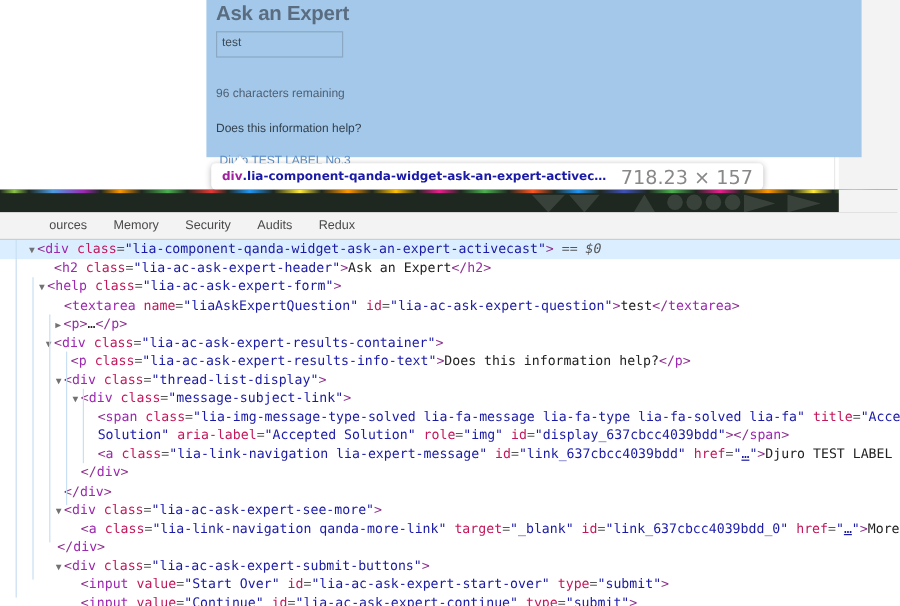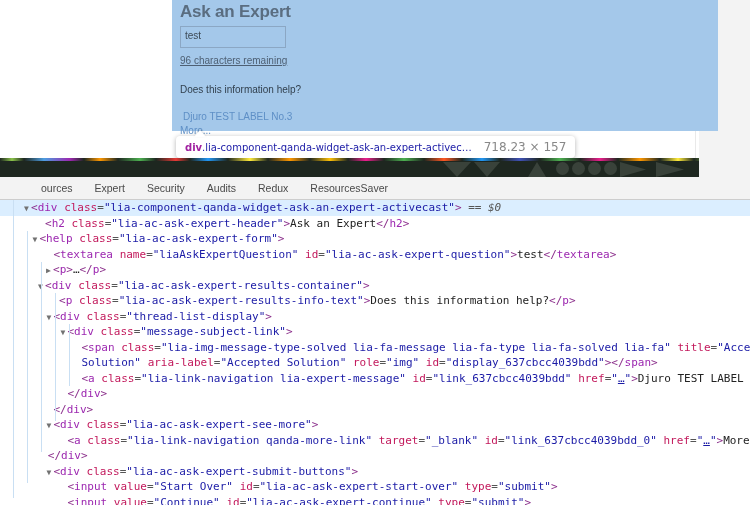--- a/index.html
+++ b/index.html
@@ -76,23 +76,22 @@
     display: block;
     font-family: "Liberation Sans", sans-serif;
     resize: none;
     outline: none;
     line-height: 12px;
   }
 
   .widget-charcount {
     font-size: 10px;
     color: #4e6074;
-    margin-top: 6px;
+    margin-top: 24px;
     line-height: 13px;
-    text-decoration: underline;
   }
 
   .widget-infotext {
     font-size: 10px;
     color: #32414f;
     margin-top: 16px;
     line-height: 13px;
   }
 
   .widget-results {
@@ -164,26 +163,26 @@
   }
   .tt-tag {
     font-family: "DejaVu Sans", sans-serif;
     font-size: 10px;
     font-weight: bold;
     color: #a020a0;
   }
   .tt-class {
     font-family: "DejaVu Sans", sans-serif;
     font-size: 10px;
-    font-weight: normal;
+    font-weight: bold;
     color: #1a1aa6;
   }
   .tt-dims {
     font-family: "DejaVu Sans", sans-serif;
-    font-size: 12px;
+    font-size: 16px;
     color: #888888;
     margin-left: 12px;
   }
 
   
   #dark-strip {
     position: absolute;
     left: 0; top: 158px;
     width: 748px;
     height: 19px;
@@ -339,25 +338,24 @@
   <div class="ds-shape" style="left:572px;top:4px;width:13px;height:13px;border-radius:50%;"></div>
   <div class="ds-shape" style="left:588px;top:4px;width:13px;height:13px;border-radius:50%;"></div>
   <div class="ds-shape" style="left:604px;top:4px;width:13px;height:13px;border-radius:50%;"></div>
   <div class="ds-shape" style="left:620px;top:4px;width:26px;height:15px;clip-path:polygon(0 0,100% 50%,0 100%);"></div>
   <div class="ds-shape" style="left:656px;top:4px;width:28px;height:15px;clip-path:polygon(0 0,100% 50%,0 100%);"></div>
 </div>
 <div id="dark-strip-right"></div>
 
 <div id="devtools-tabbar">
     <div class="dt-tab partial">ources</div>
-    <div class="dt-tab">Expert</div>
+    <div class="dt-tab">Memory</div>
     <div class="dt-tab">Security</div>
     <div class="dt-tab">Audits</div>
     <div class="dt-tab">Redux</div>
-    <div class="dt-tab">ResourcesSaver</div>
   </div>
 
 <div id="dom-tree">
     <div class="dom-line selected" style="padding-left: 22px;"><span class="twisty open"></span><span class="tk-punct">&lt;</span><span class="tk-tag">div</span><span class="tk-sp"> </span><span class="tk-attr">class</span><span class="tk-eq">=</span><span class="tk-val">"lia-component-qanda-widget-ask-an-expert-activecast"</span><span class="tk-punct">&gt;</span><span class="tk-sp"> </span><span class="tk-eq">==</span><span class="tk-sp"> </span><span class="tk-sel">$0</span></div>
     <div class="dom-line" style="padding-left: 36px;"><span class="twisty blank"></span><span class="tk-punct">&lt;</span><span class="tk-tag">h2</span><span class="tk-sp"> </span><span class="tk-attr">class</span><span class="tk-eq">=</span><span class="tk-val">"lia-ac-ask-expert-header"</span><span class="tk-punct">&gt;</span><span class="tk-text">Ask an Expert</span><span class="tk-punct">&lt;/</span><span class="tk-tag">h2</span><span class="tk-punct">&gt;</span></div>
     <div class="dom-line" style="padding-left: 30.4px;"><span class="twisty open"></span><span class="tk-punct">&lt;</span><span class="tk-tag">help</span><span class="tk-sp"> </span><span class="tk-attr">class</span><span class="tk-eq">=</span><span class="tk-val">"lia-ac-ask-expert-form"</span><span class="tk-punct">&gt;</span></div>
     <div class="dom-line" style="padding-left: 44.4px;"><span class="twisty blank"></span><span class="tk-punct">&lt;</span><span class="tk-tag">textarea</span><span class="tk-sp"> </span><span class="tk-attr">name</span><span class="tk-eq">=</span><span class="tk-val">"liaAskExpertQuestion"</span><span class="tk-sp"> </span><span class="tk-attr">id</span><span class="tk-eq">=</span><span class="tk-val">"lia-ac-ask-expert-question"</span><span class="tk-punct">&gt;</span><span class="tk-text">test</span><span class="tk-punct">&lt;/</span><span class="tk-tag">textarea</span><span class="tk-punct">&gt;</span></div>
     <div class="dom-line" style="padding-left: 44px;"><span class="twisty closed"></span><span class="tk-punct">&lt;</span><span class="tk-tag">p</span><span class="tk-punct">&gt;</span><span class="tk-text">…</span><span class="tk-punct">&lt;/</span><span class="tk-tag">p</span><span class="tk-punct">&gt;</span></div>
     <div class="dom-line" style="padding-left: 36px;"><span class="twisty open"></span><span class="tk-punct">&lt;</span><span class="tk-tag">div</span><span class="tk-sp"> </span><span class="tk-attr">class</span><span class="tk-eq">=</span><span class="tk-val">"lia-ac-ask-expert-results-container"</span><span class="tk-punct">&gt;</span></div>
     <div class="dom-line" style="padding-left: 50px;"><span class="twisty blank"></span><span class="tk-punct">&lt;</span><span class="tk-tag">p</span><span class="tk-sp"> </span><span class="tk-attr">class</span><span class="tk-eq">=</span><span class="tk-val">"lia-ac-ask-expert-results-info-text"</span><span class="tk-punct">&gt;</span><span class="tk-text">Does this information help?</span><span class="tk-punct">&lt;/</span><span class="tk-tag">p</span><span class="tk-punct">&gt;</span></div>

